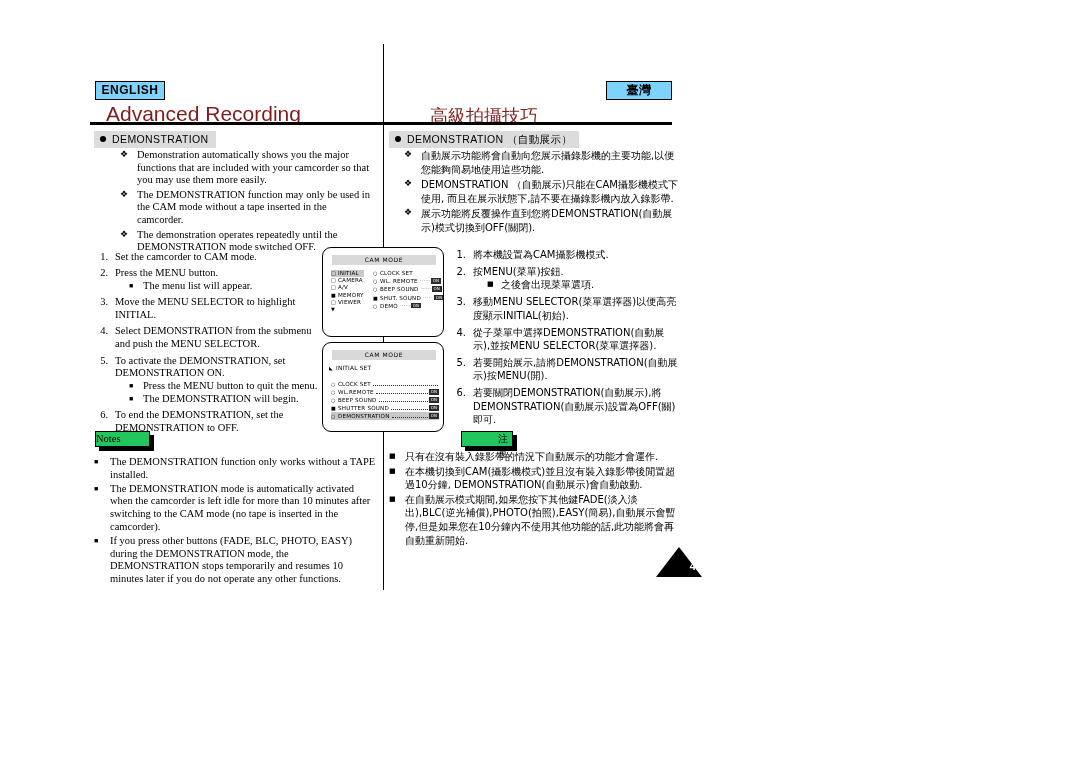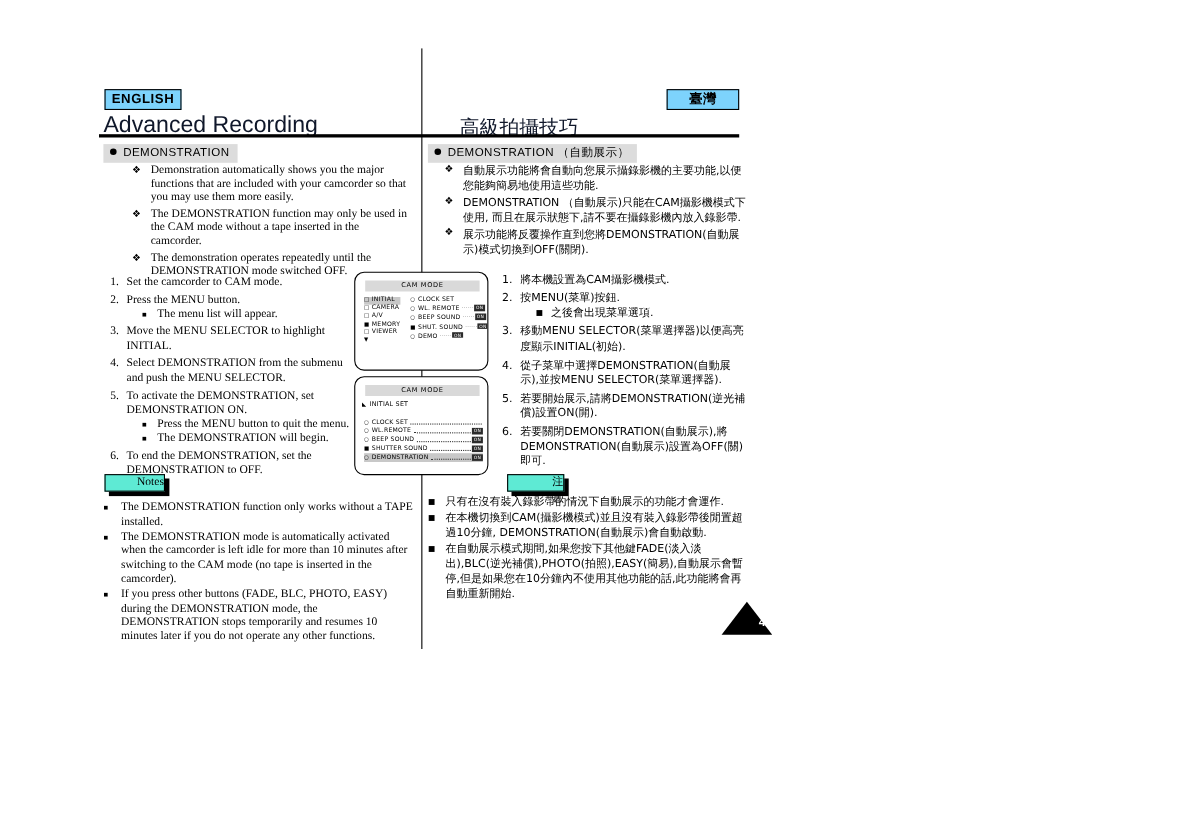--- a/index.html
+++ b/index.html
@@ -60,22 +60,23 @@
     font-size: 12px;
     line-height: 17px;
   }
 
   .page-title {
     position: absolute;
     font-family: "Liberation Sans", sans-serif;
     font-size: 21px;
     font-weight: normal;
     letter-spacing: 0px;
-    color: #0f172a;
+    color: #7f1d1d;
     white-space: nowrap;
+    margin-left: 12px;
   }
   #title-en { left: 94px; top: 102px; }
   #title-zh { left: 418px; top: 104px; font-size: 18px; }
 
   .title-rule {
     position: absolute;
     left: 90px;
     top: 122px;
     width: 582px;
     height: 3px;
@@ -193,23 +194,23 @@
     font-family: "DejaVu Sans", "Liberation Sans", sans-serif;
     font-size: 10px;
     line-height: 13.4px;
   }
   #steps-zh .sub li::before { font-family: "DejaVu Sans", sans-serif; }
 
   
   .note-box {
     position: absolute;
     border: 1px solid #000;
-    background: #5eead4;
+    background: #22c55e;
     box-shadow: 4px 4px 0 0 #000;
-    text-align: right;
+    text-align: left;
     box-sizing: border-box;
   }
   #notes-box-en {
     left: 95px;
     top: 431px;
     width: 55px;
     height: 16px;
     font-size: 10.5px;
     line-height: 14px;
   }
@@ -448,21 +449,21 @@
         </ul></li>
       <li><span class="step-num">6.</span><span>To end the DEMONSTRATION, set the DEMONSTRATION to OFF.</span></li>
     </ol>
   <ol class="steps" id="steps-zh">
       <li><span class="step-num">1.</span><span>將本機設置為CAM攝影機模式.</span></li>
       <li><span class="step-num">2.</span><span>按MENU(菜單)按鈕.</span><ul class="sub">
           <li>之後會出現菜單選項.</li>
         </ul></li>
       <li><span class="step-num">3.</span><span>移動MENU SELECTOR(菜單選擇器)以便高亮度顯示INITIAL(初始).</span></li>
       <li><span class="step-num">4.</span><span>從子菜單中選擇DEMONSTRATION(自動展示),並按MENU SELECTOR(菜單選擇器).</span></li>
-      <li><span class="step-num">5.</span><span>若要開始展示,請將DEMONSTRATION(逆光補償)設置ON(開).</span></li>
+      <li><span class="step-num">5.</span><span>若要開始展示,請將DEMONSTRATION(自動展示)按MENU(開).</span></li>
       <li><span class="step-num">6.</span><span>若要關閉DEMONSTRATION(自動展示),將DEMONSTRATION(自動展示)設置為OFF(關)即可.</span></li>
     </ol>
 
   <div class="lcd" id="lcd-1">
     <div class="lcd-title">CAM MODE</div>
     <div class="m1-left" id="m1-left">
         <div class="sel"><span class="glyph">□</span><span>INITIAL</span></div>
         <div><span class="glyph">□</span><span>CAMERA</span></div>
         <div><span class="glyph">□</span><span>A/V</span></div>
         <div><span class="glyph glyph-filled">■</span><span>MEMORY</span></div>

